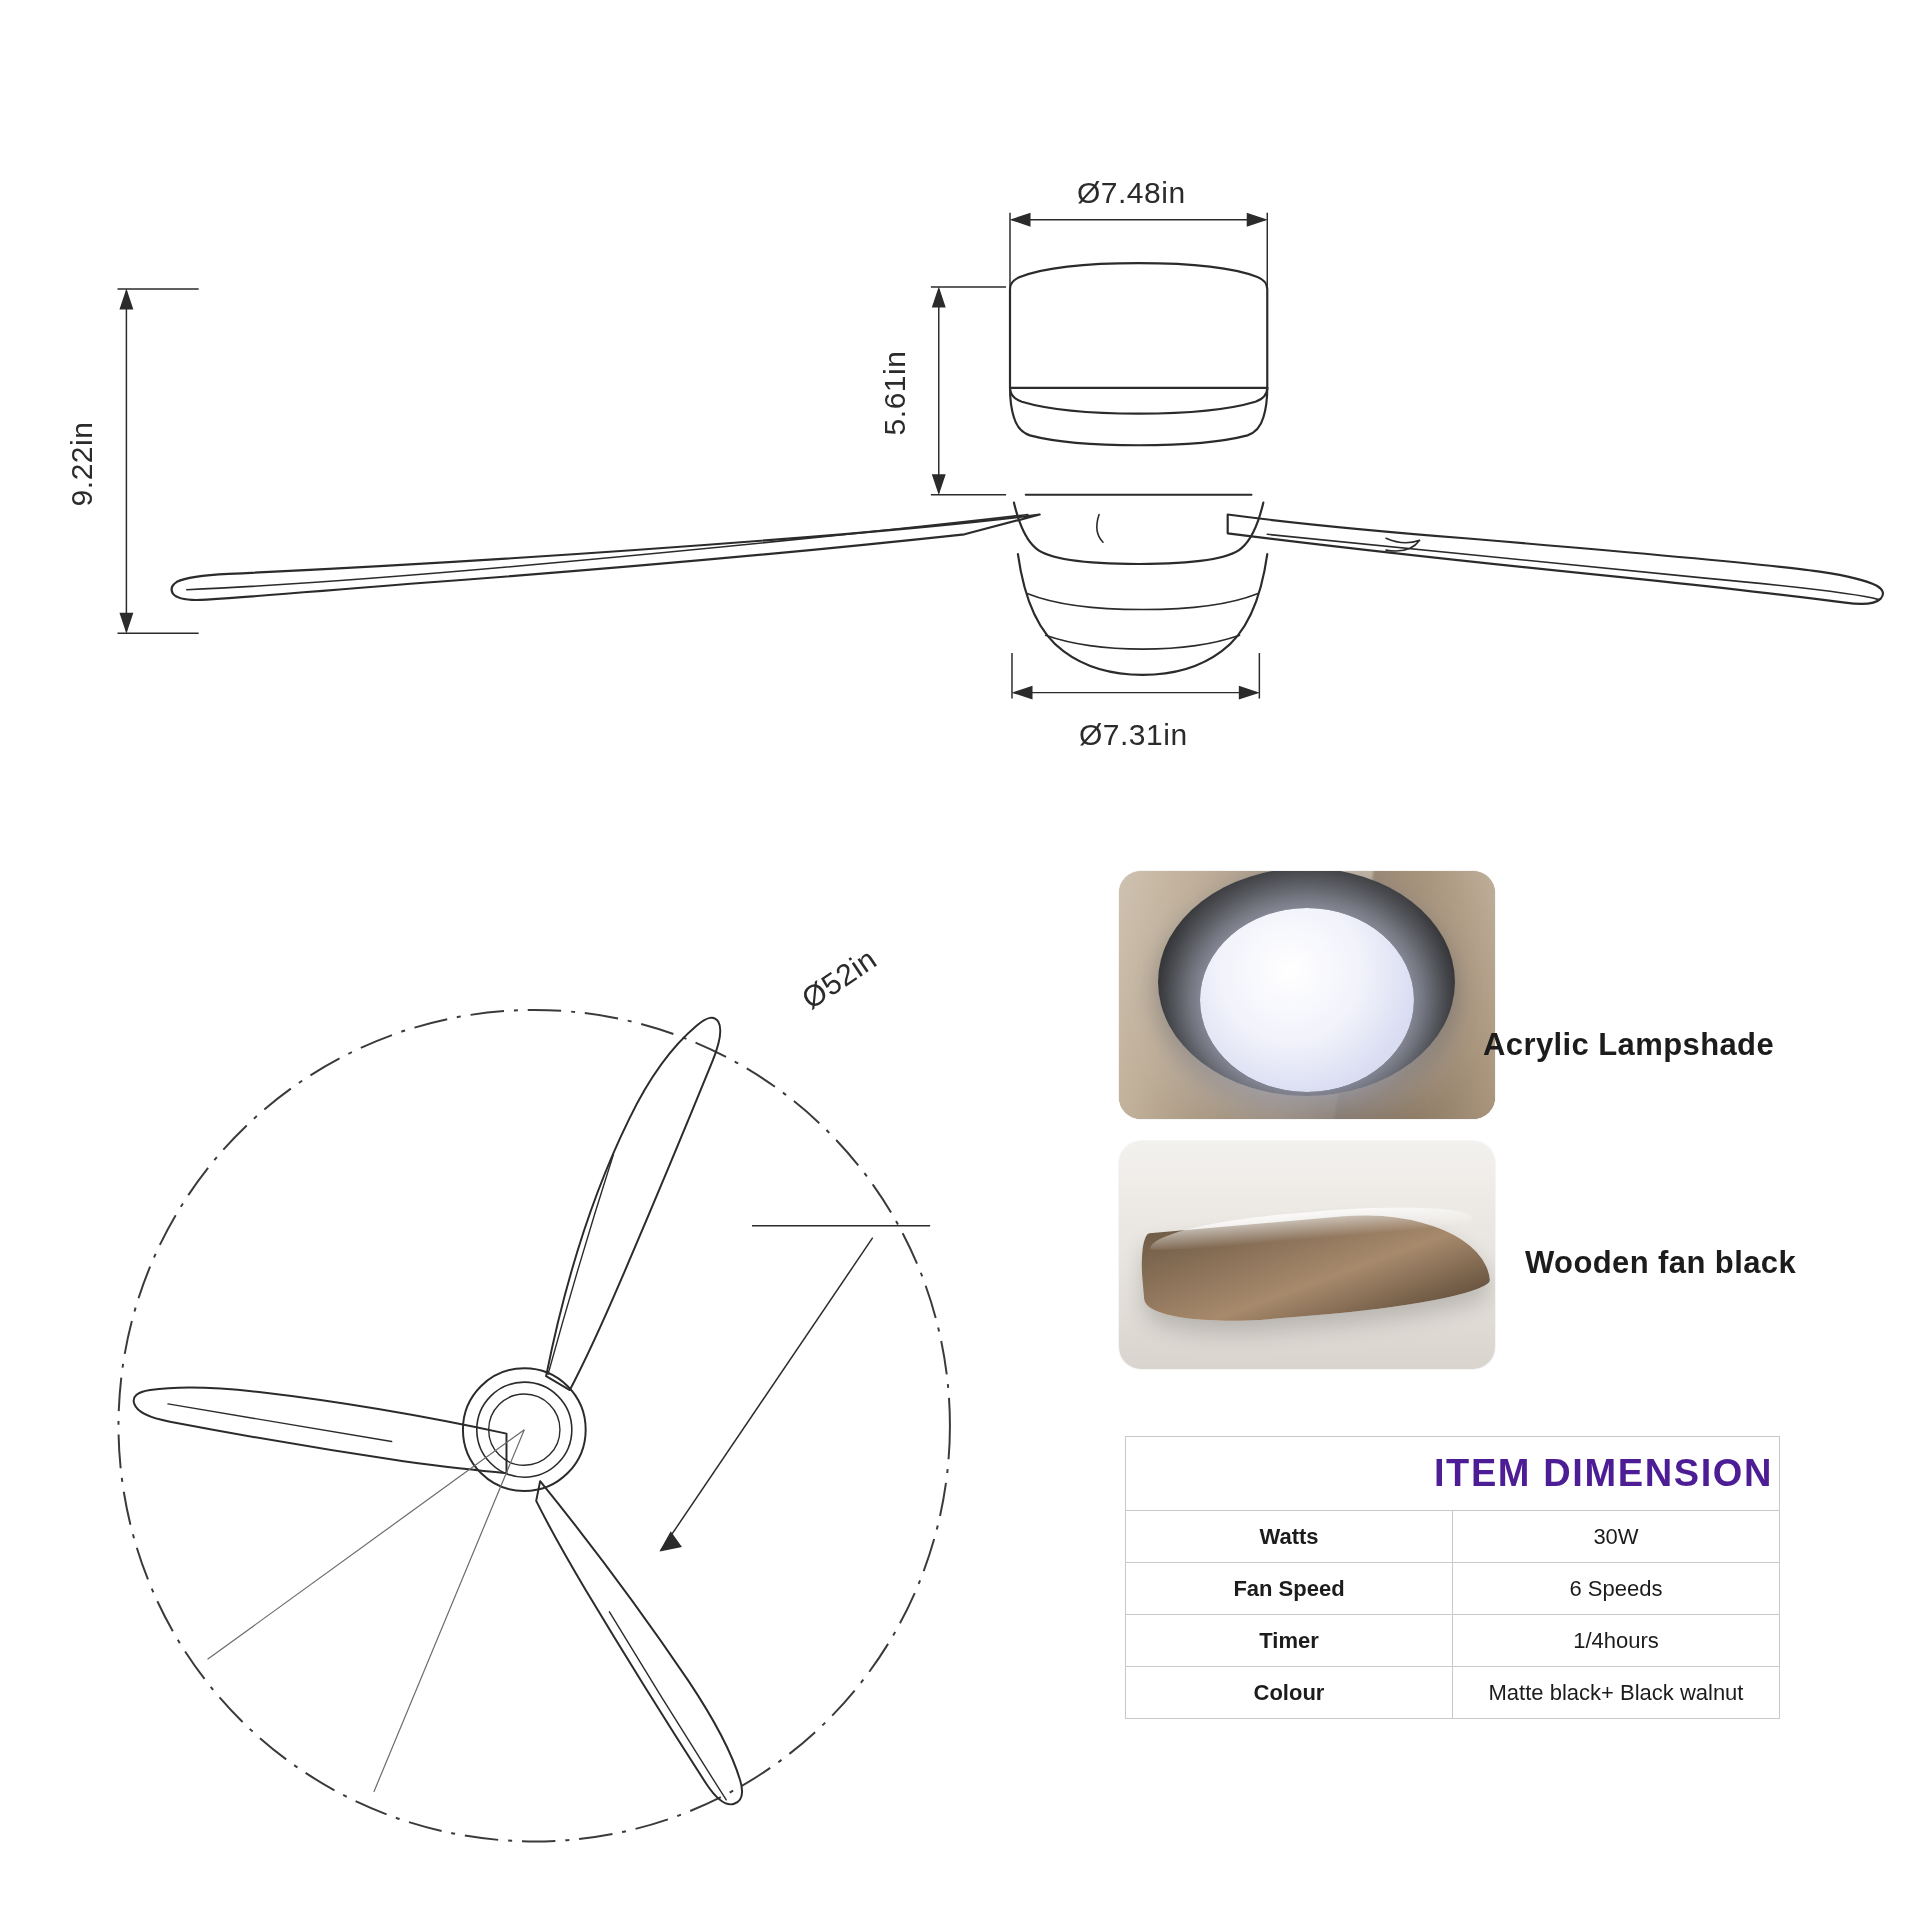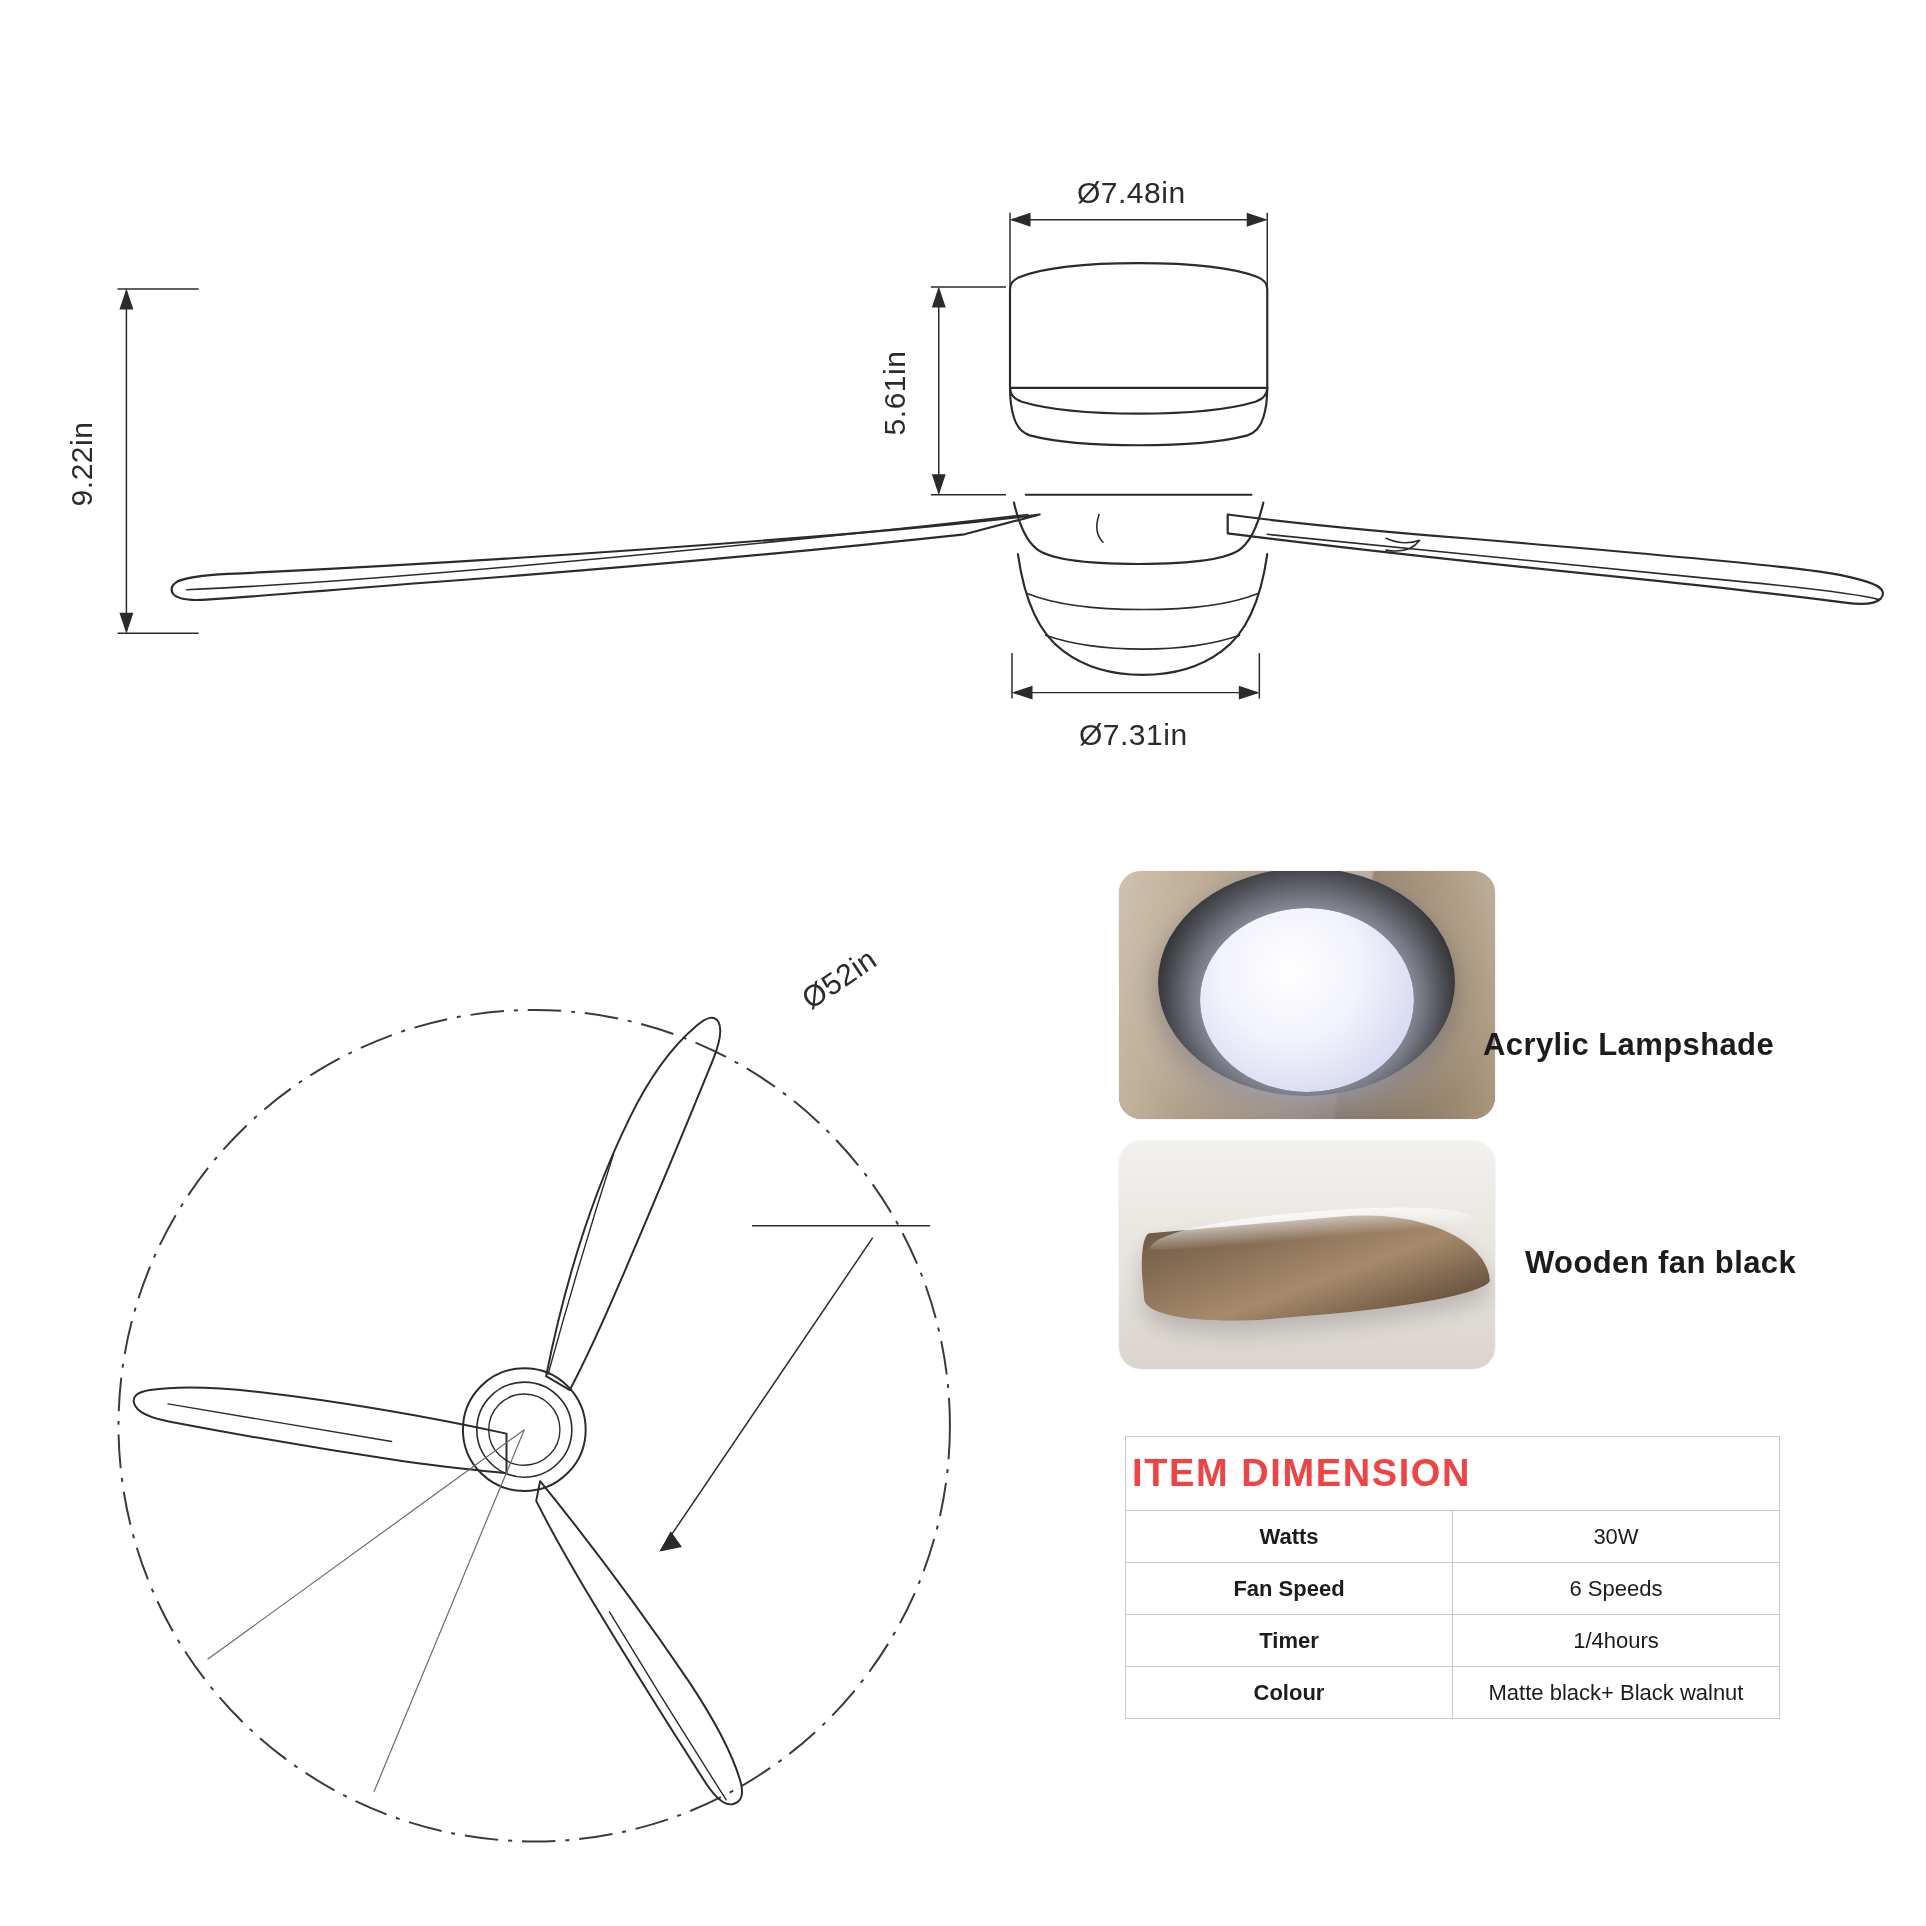--- a/index.html
+++ b/index.html
@@ -144,23 +144,23 @@
     border: 1px solid #c9c9c9;
     height: 51px;
     font-size: 22px;
     color: #1c1c1c;
     padding: 0 6px;
   }
   .spec-table .title-cell {
     font-size: 38px;
     font-weight: bold;
     letter-spacing: 1.6px;
-    text-align: left;
+    text-align: right;
     height: 73px;
-    color: #ef4444;
+    color: #4c1d95;
   }
   .spec-table .key {
     width: 44%;
     text-align: center;
     font-weight: bold;
   }
   .spec-table .val {
     text-align: center;
     font-weight: normal;
   }

